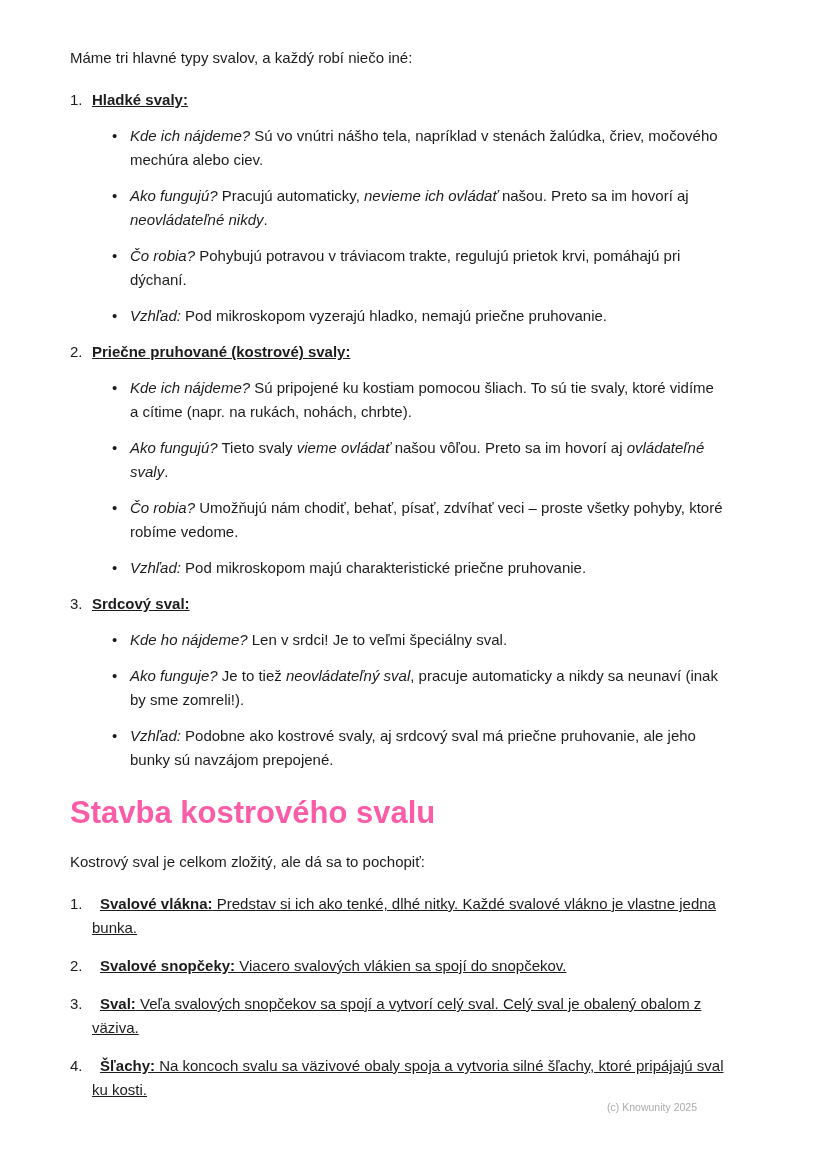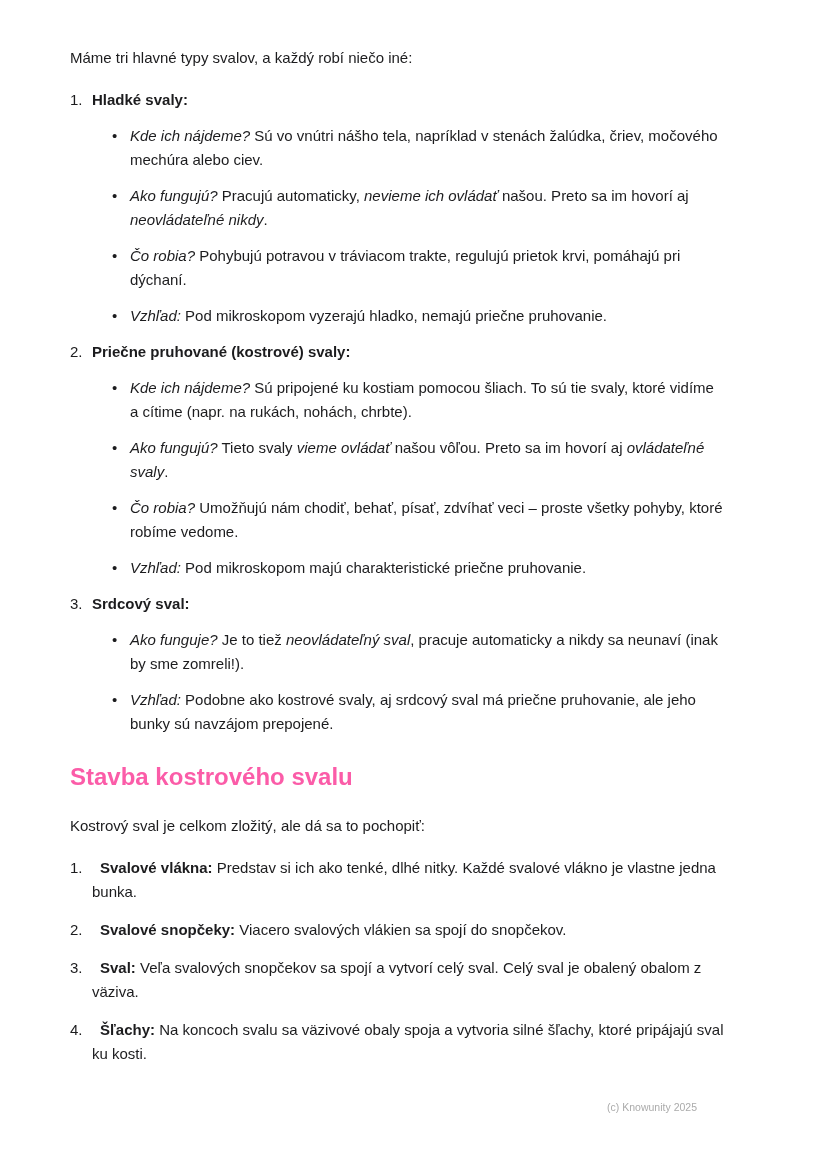--- a/index.html
+++ b/index.html
@@ -28,21 +28,21 @@
   .para { margin-bottom: 18px; }
   .it { font-style: italic; }
   .bd { font-weight: bold; margin-left: 8px; }
   .numline {
     display: flex;
     align-items: flex-start;
   }
   .num {
     flex: 0 0 22px;
   }
-  .numline .txt { flex: 1; }
+  .numline .txt { flex: 1; text-decoration: underline; }
   .ttl { font-weight: bold; }
   .type-section { margin-bottom: 10px; }
   .type-section .numline { margin-bottom: 12px; }
   ul.bullets {
     list-style: none;
     margin: 0 0 10px 0;
     padding: 0 0 0 42px;
   }
   ul.bullets li {
     position: relative;
@@ -50,21 +50,21 @@
     margin-bottom: 12px;
   }
   ul.bullets li::before {
     content: "\2022";
     position: absolute;
     left: 0;
     top: 0;
   }
   .section-heading {
     margin: 26px 0 22px 0;
-    font-size: 24px;
+    font-size: 31px;
     line-height: 30px;
     font-weight: bold;
     color: var(--heading-pink, #fb5ca8);
   }
   .structure-item { margin-bottom: 14px; }
   .stripe {
     position: absolute;
     left: 748px;
     top: 36px;
     width: 18px;
@@ -117,20 +117,21 @@
         <li><span><span class="it">Vzhľad:</span><span> Pod mikroskopom majú charakteristické priečne pruhovanie.</span></span></li>
       </ul>
     </section>
 
     <section class="type-section">
       <p class="numline">
         <span class="num">3.</span>
         <span class="txt ttl">Srdcový sval:</span>
       </p>
       <ul class="bullets">
+        <li><span><span class="it">Kde ho nájdeme?</span><span> Len v srdci! Je to veľmi špeciálny sval.</span></span></li>
         <li><span><span class="it">Ako funguje?</span><span> Je to tiež </span><span class="it">neovládateľný sval</span><span>, pracuje automaticky a nikdy sa neunaví (inak by sme zomreli!).</span></span></li>
         <li><span><span class="it">Vzhľad:</span><span> Podobne ako kostrové svaly, aj srdcový sval má priečne pruhovanie, ale jeho bunky sú navzájom prepojené.</span></span></li>
       </ul>
     </section>
 
     <h2 class="section-heading">Stavba kostrového svalu</h2>
 
     <p class="para"><span>Kostrový sval je celkom zložitý, ale dá sa to pochopiť:</span></p>
 
     <div>

